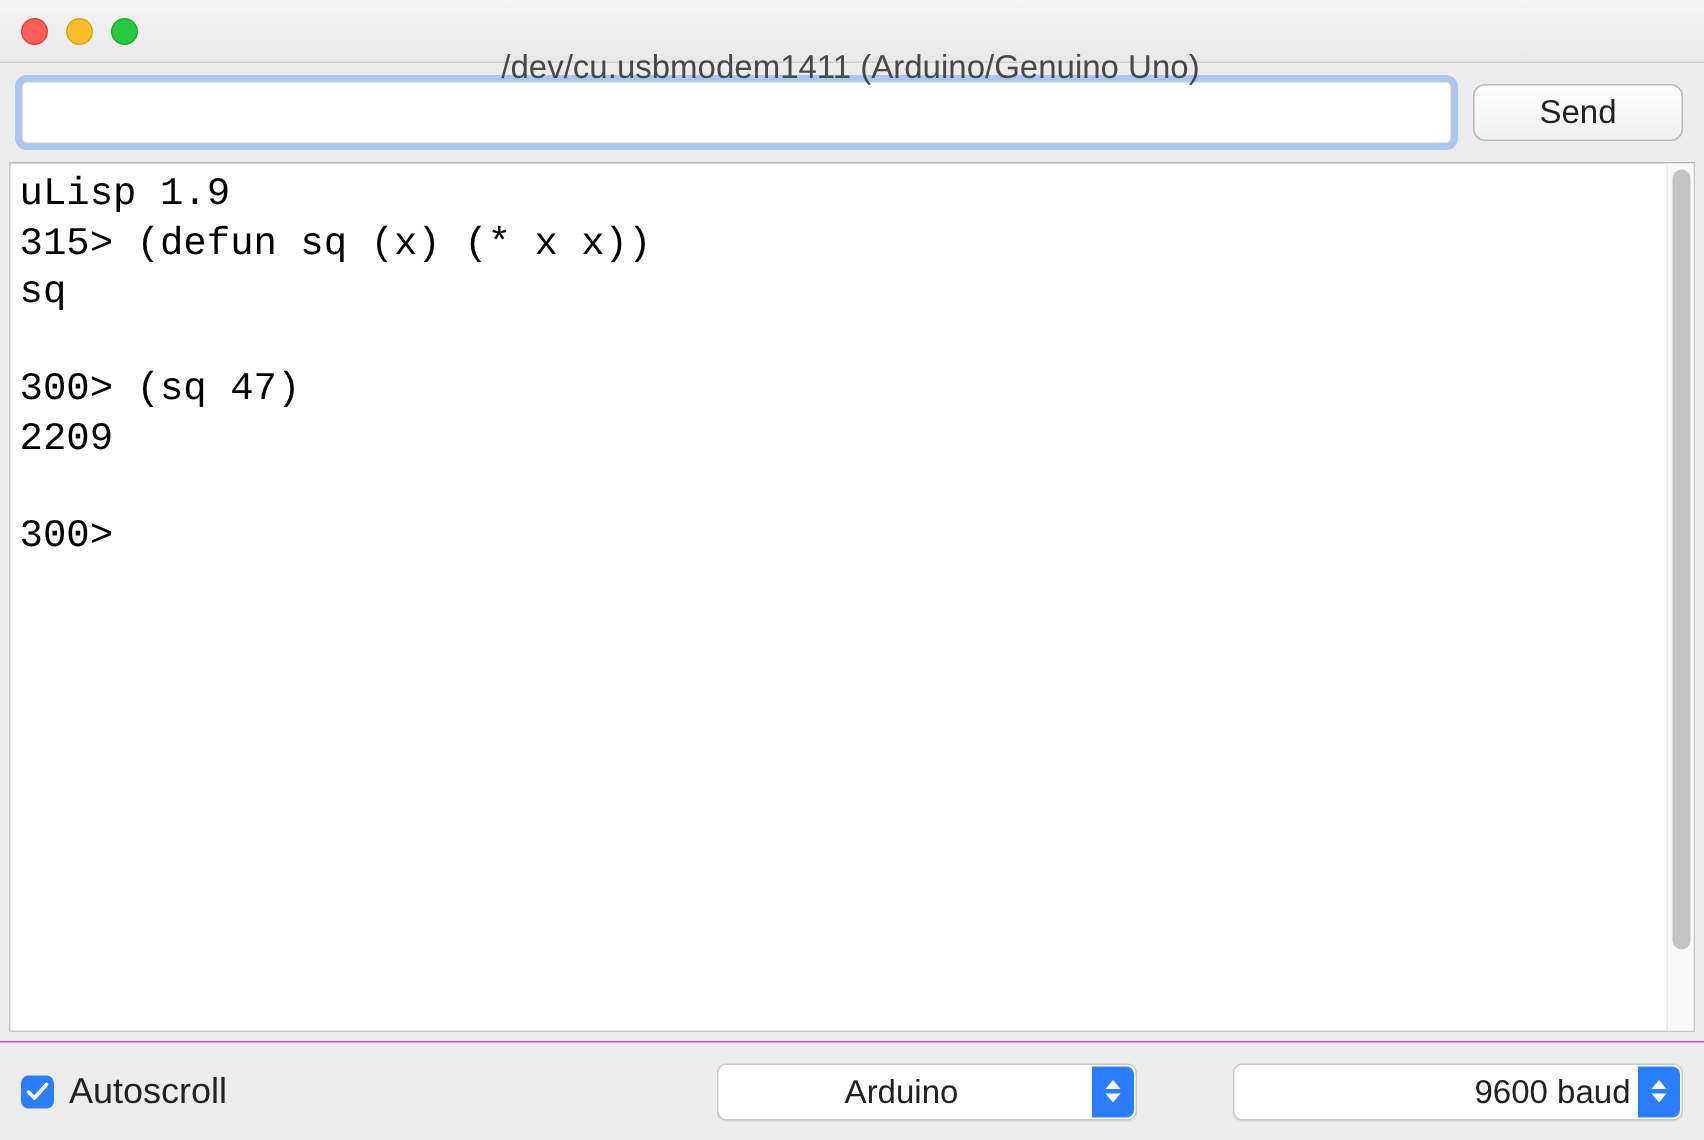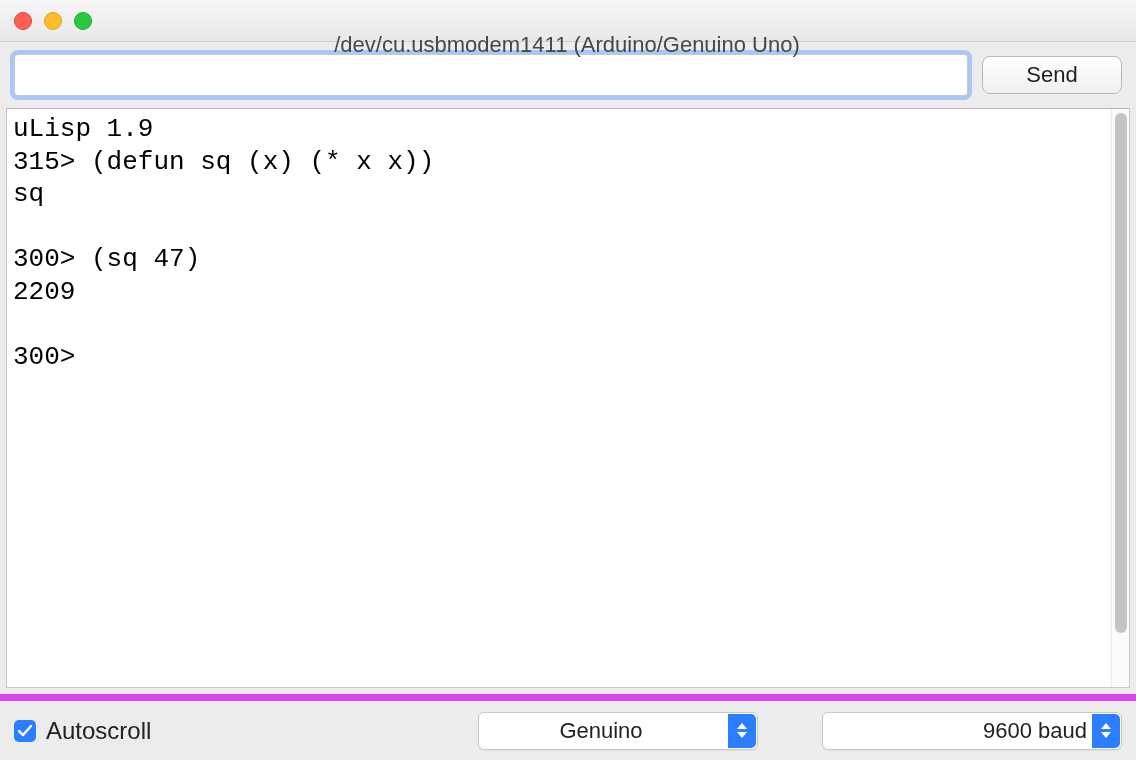--- a/index.html
+++ b/index.html
@@ -107,21 +107,21 @@
       top: 4px;
       left: 3px;
       width: 12px;
       height: 520px;
       background: #c4c4c4;
       border-radius: 6px;
     }
     .bottombar {
       height: 66px;
       background: #ececec;
-      border-top: 7px solid #d946ef;
+      border-top: 1px solid #d946ef;
       display: flex;
       align-items: center;
       padding: 0 14px;
       gap: 20px;
       margin-top: 6px;
     }
     .checkbox-wrap {
       display: flex;
       align-items: center;
       gap: 10px;
@@ -225,21 +225,21 @@
   <div class="checkbox-wrap">
     <div class="checkbox">
       <svg viewBox="0 0 16 16">
         <path d="M2 8 L6 12 L14 3" stroke="#fff" stroke-width="2.5" fill="none" stroke-linecap="round" stroke-linejoin="round"></path>
       </svg>
     </div>
     <span>Autoscroll</span>
   </div>
 
   <div class="select-wrap newline">
-    <span>Genuino</span>
+    <span>Arduino</span>
     <div class="select-arrows">
       <div class="arrow-up"></div>
       <div class="arrow-down"></div>
     </div>
   </div>
 
   <div class="spacer-mid"></div>
 
   <div class="select-wrap baud">
     <span>9600 baud</span>

